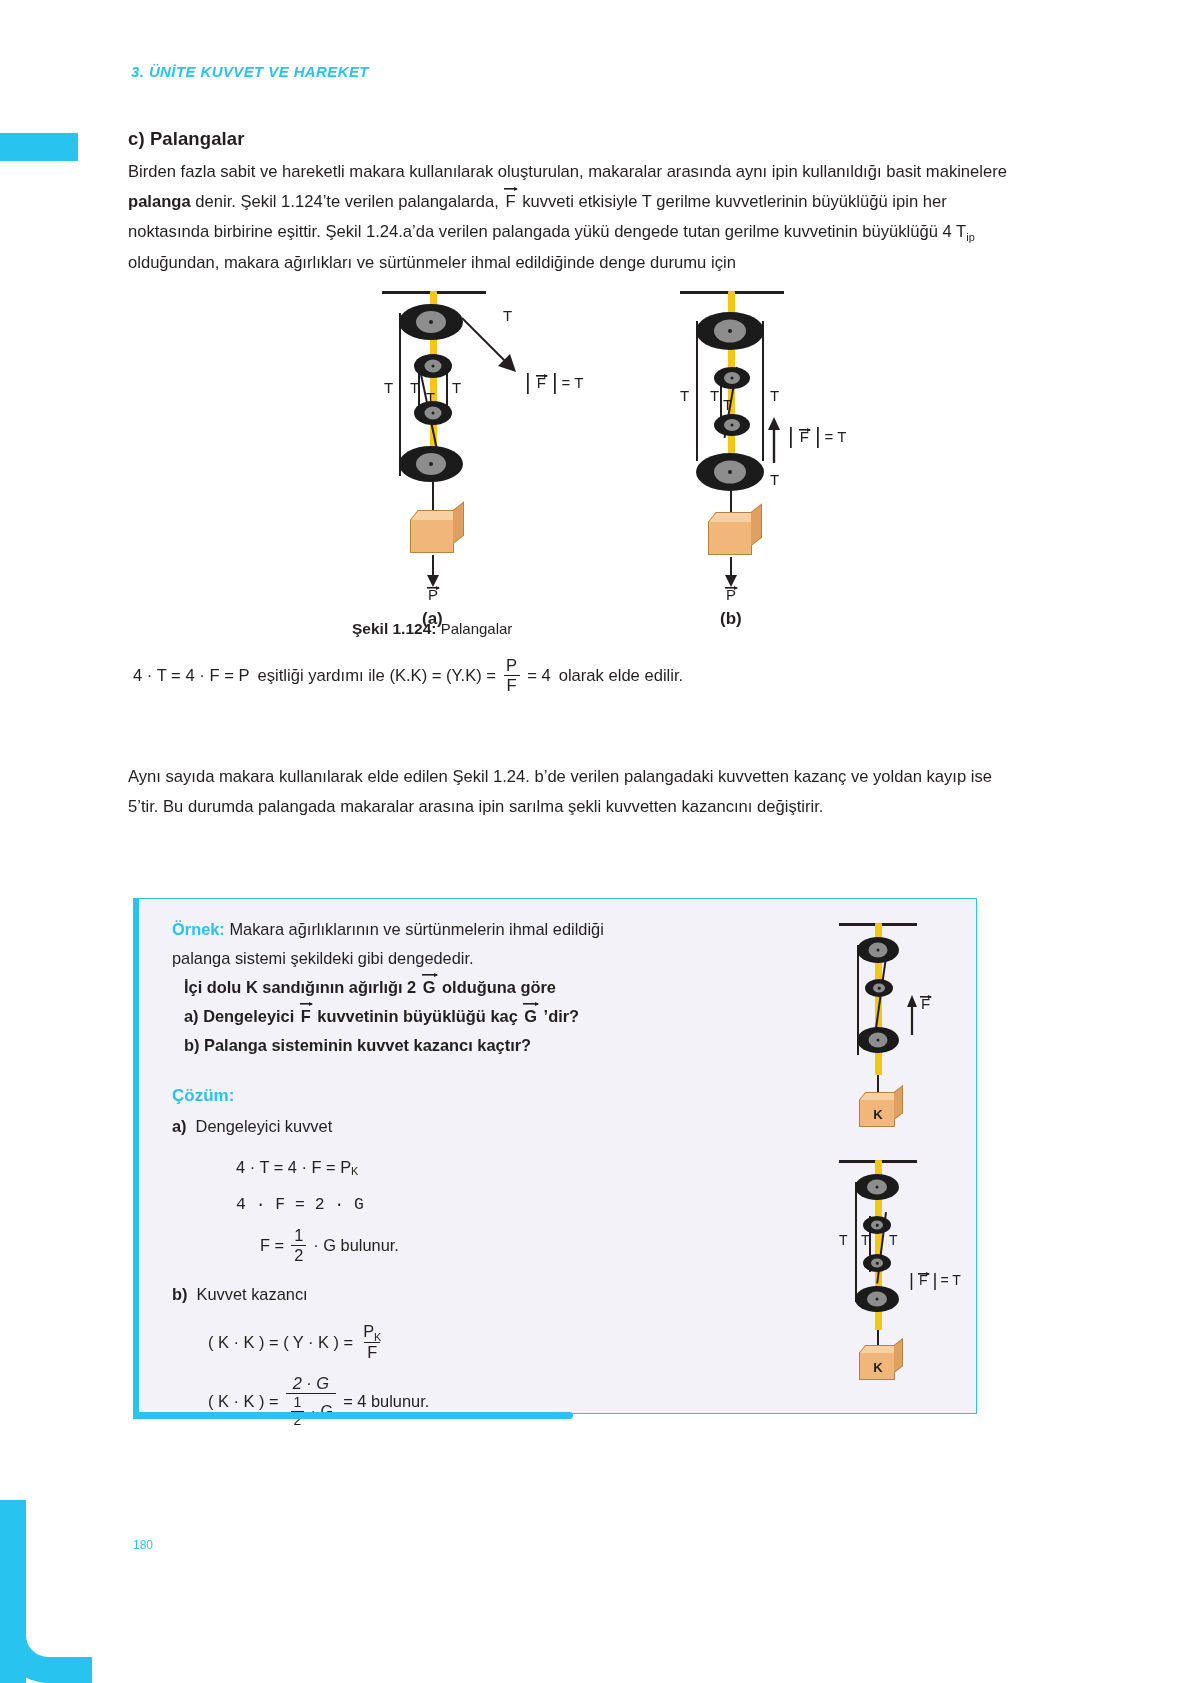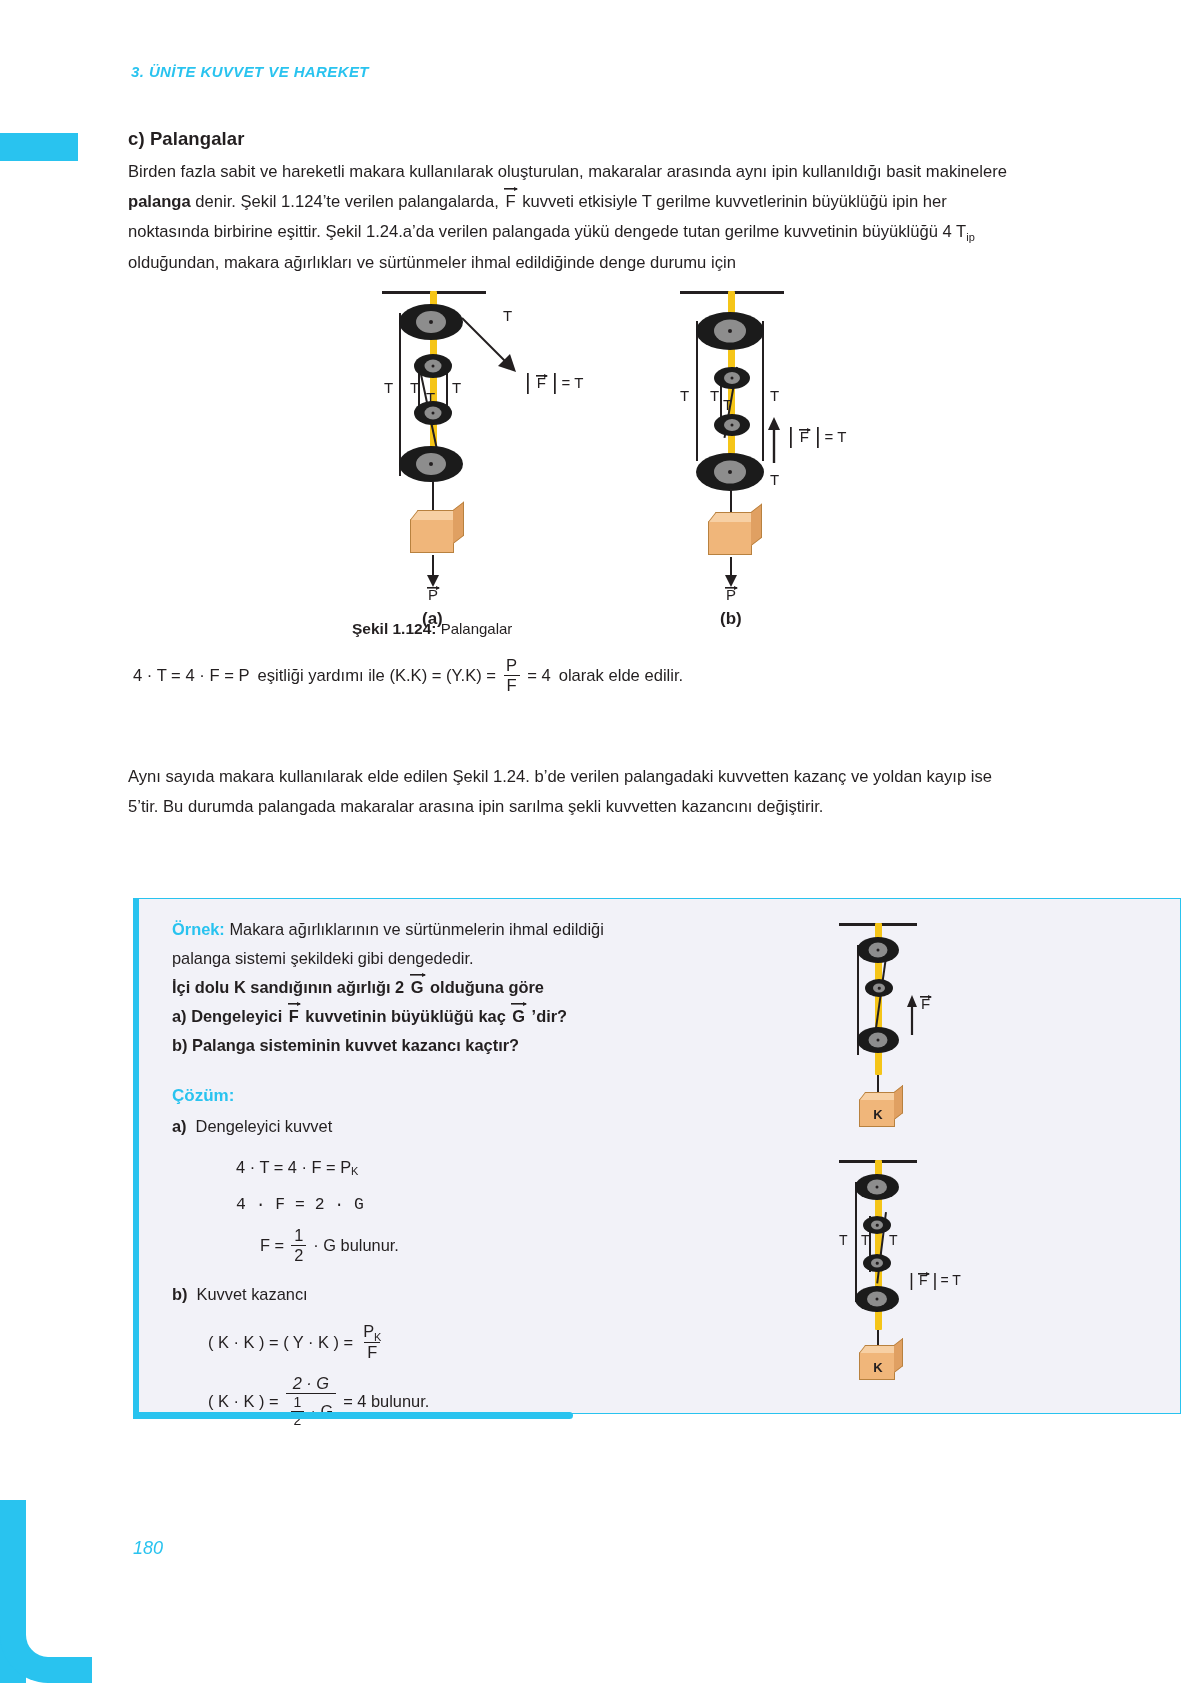--- a/index.html
+++ b/index.html
@@ -31,21 +31,21 @@
   }
 
   .unit-header {
     position:absolute; left:131px; top:63px;
     font-size:15px; font-style:italic; font-weight:600;
     color:#29c3ef; letter-spacing:.4px;
   }
 
   .page-number {
     position:absolute; left:133px; top:1538px;
-    font-size:18px; color:#29c3ef; font-weight:500;font-style:italic;
+    font-size:12px; color:#29c3ef; font-weight:500;
   }
 
   
   .content { position:absolute; left:128px; top:128px; width:880px; }
 
   h2.section-title {
     font-size:18.5px; font-weight:bold; margin:0 0 7px 0; color:#231f20;
     letter-spacing:.1px;
   }
   p.para {
@@ -137,33 +137,33 @@
   }
   .frac {
     display:inline-flex; flex-direction:column; align-items:center;
     vertical-align:middle; margin:0 7px; line-height:1.05;
   }
   .frac .num { padding:0 3px 1px 3px; }
   .frac .den { padding:1px 3px 0 3px; border-top:1.4px solid #231f20; }
 
   
   .ornek-box {
-    position:absolute; left:133px; top:898px; width:1048px; height:516px;
+    position:absolute; left:133px; top:898px; width:844px; height:516px;
     background:#f2f2f8;
     border:1.4px solid #29c3ef;
     border-left:6px solid #29c3ef;
   }
   .ornek-underline {
     position:absolute; left:133px; top:1412px; width:440px; height:7px;
     background:#29c3ef; border-radius:0 4px 4px 0;
   }
   .ornek-inner { position:absolute; left:33px; top:16px; width:530px; }
   .ornek-kw { color:#29c3ef; font-weight:bold; }
   .ornek-line { font-size:16.4px; line-height:29px; color:#231f20; }
-  .ornek-line.bold { font-weight:bold; }
+  .ornek-line.bold { font-weight:bold;margin-left:12px; }
   .cozum-kw { color:#29c3ef; font-weight:bold; font-size:17px; }
 
   .sol-row { font-size:16.4px; line-height:29px; display:flex; align-items:center; }
   .sol-ind1 { margin-left:30px; }
   .sol-ind2 { margin-left:64px; }
   .sol-ind3 { margin-left:44px; }
   .sol-lbl { font-weight:bold; margin-right:9px; }
 
   
   .ex-fig { position:absolute; }

